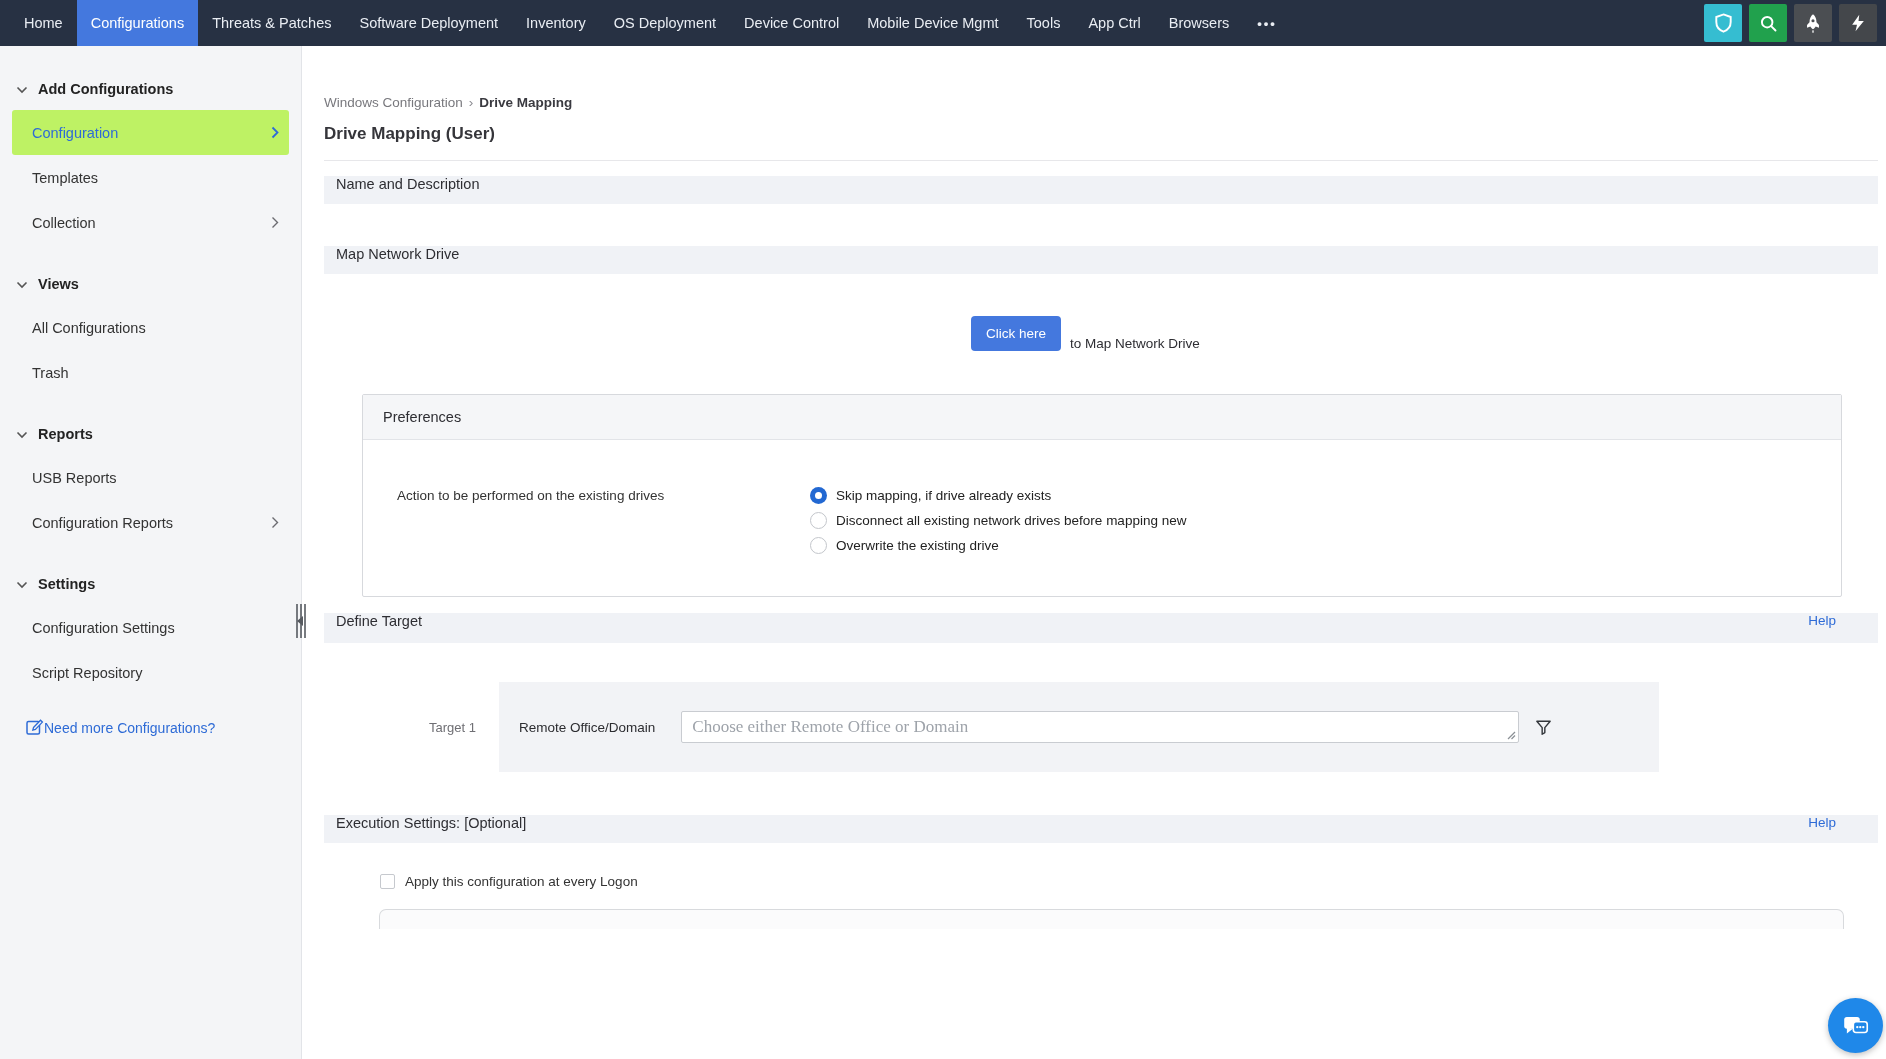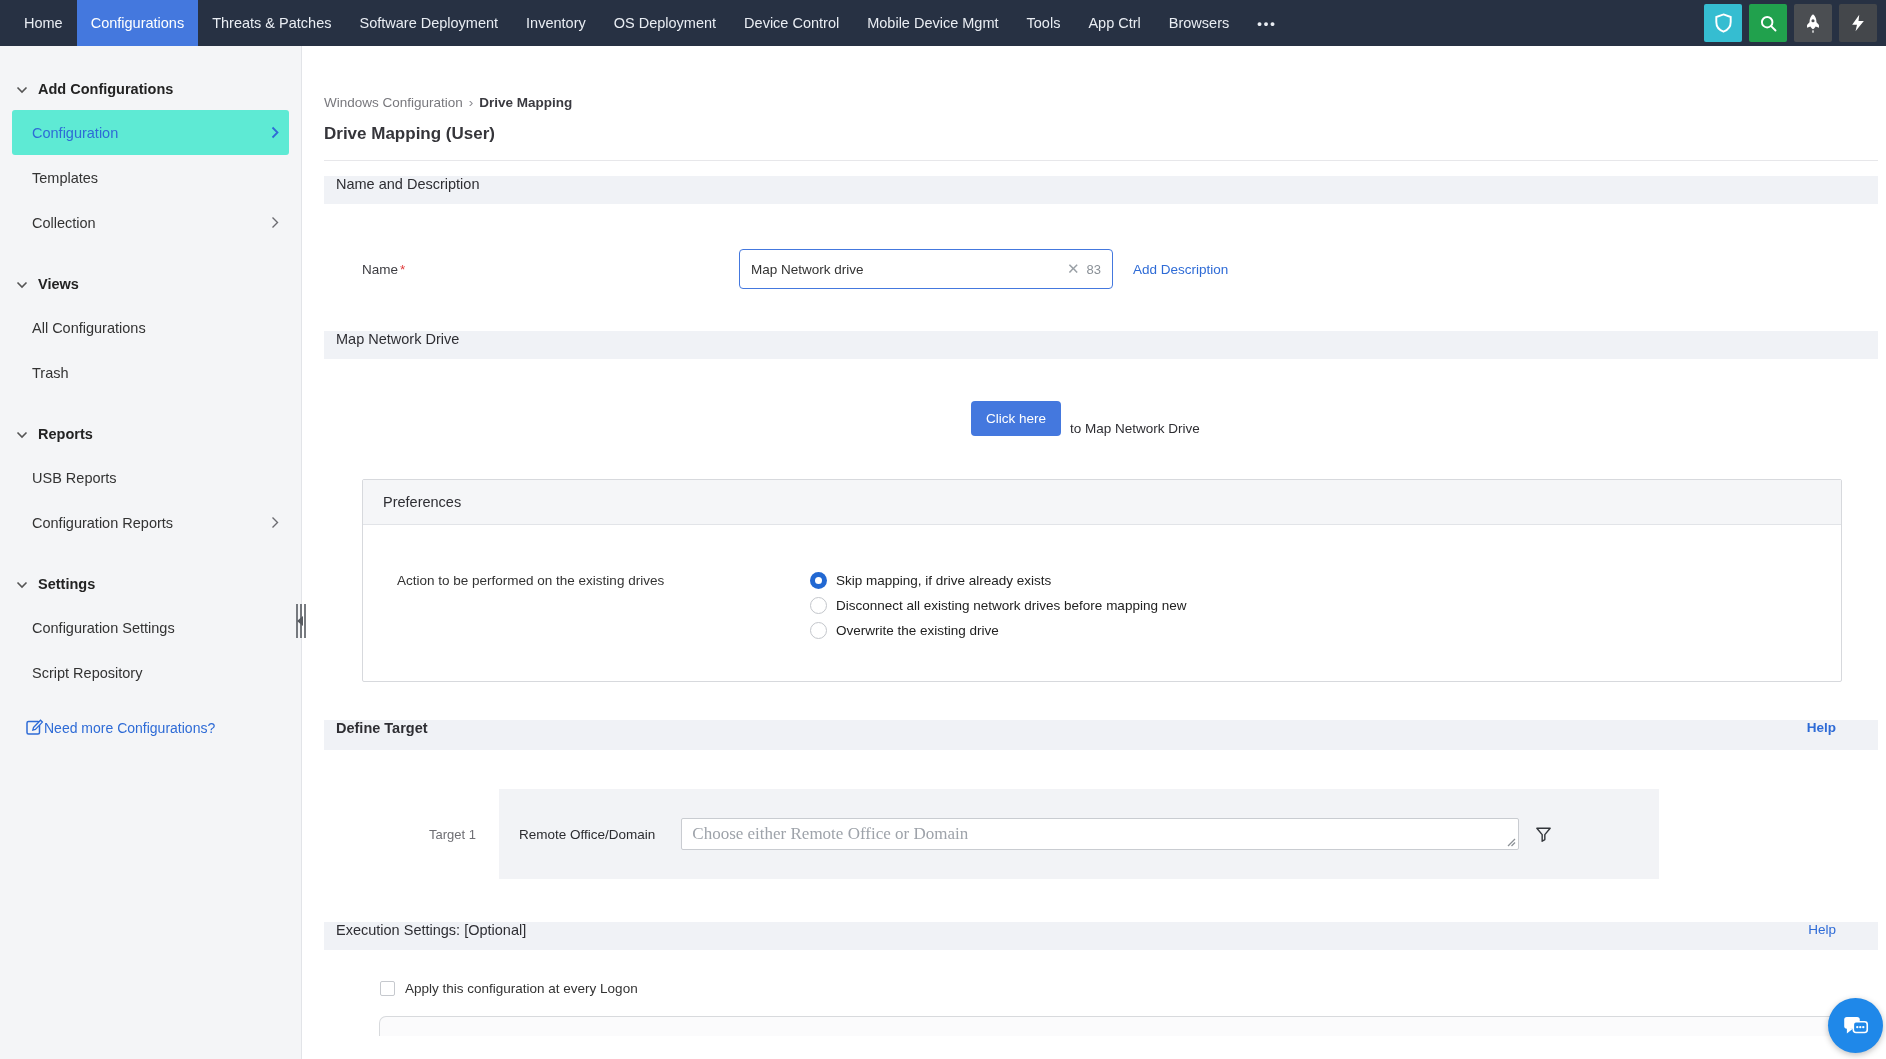--- a/index.html
+++ b/index.html
@@ -23,39 +23,39 @@
   
   .body-row { flex:1; display:flex; min-height:0; }
 
   
   .sidebar { width:302px; background:#f4f5f7; border-right:1px solid #e2e4e8; position:relative; font-size:14.5px; color:#333; flex:0 0 auto; }
   .side-section { margin-top:24px; }
   .side-section.first { margin-top:28px; }
   .side-header { height:30px; display:flex; align-items:center; gap:10px; padding-left:16px; font-weight:bold; color:#232323; cursor:pointer; margin-bottom:6px; }
   .side-item { height:45px; display:flex; align-items:center; margin:0 12px; padding:0 10px 0 20px; border-radius:3px; cursor:pointer; color:#333; }
   .side-item .chev { margin-left:auto; display:flex; }
-  .side-item.active { background:#5eead4; color:#2e6bd6; }
+  .side-item.active { background:#bef264; color:#2e6bd6; }
   .side-footer { margin:22px 0 0 25px; display:flex; align-items:center; color:#2e6bd6; font-size:14px; cursor:pointer; }
   .grip { position:absolute; right:-8px; top:554px; width:16px; height:42px; display:flex; align-items:center; justify-content:center; cursor:col-resize; z-index:6; }
 
   
   .main { flex:1; padding:0 8px 0 22px; min-width:0; position:relative; }
   .breadcrumb { margin-top:49px; font-size:13.5px; color:#78787d; }
   .crumb-link { cursor:pointer; }
   .crumb-sep { margin:0 6px; color:#8a8a90; }
   .crumb-current { color:#3a3a40; font-weight:bold; }
   .page-title { margin-top:14px; font-size:17px; font-weight:bold; color:#35353a; }
   .title-divider { margin-top:16px; border-bottom:1px solid #e7e7ea; }
 
   .section-bar { height:28px; background:#f0f2f6; display:flex; align-items:flex-start; padding:0 12px; font-size:14.5px; color:#2e2e33; }
   .section-bar.tall { height:30px; }
   .help-link { margin-left:auto; margin-right:30px; color:#2e6bd6; font-size:13.5px; cursor:pointer; }
   .bar-1 { margin-top:15px; }
   .bar-2 { margin-top:42px; }
-  .bar-3 { margin-top:38px;font-weight:bold; }
+  .bar-3 { margin-top:16px; }
   .bar-4 { margin-top:43px; }
 
   .name-row { margin-top:45px; display:flex; align-items:center; padding-left:38px; height:40px; font-size:13.5px; color:#3c3c41; }
   .name-label { width:377px; }
   .req { color:#e03b3b; margin-left:2px; }
   .name-input-wrap { width:374px; height:40px; border:1px solid #4478de; border-radius:4px; background:#fff; display:flex; align-items:center; padding:0 11px; }
   .name-input-wrap input { border:0; outline:0; flex:1; font-size:13.5px; color:#333; background:transparent; font-family:inherit; }
   .clear-x { color:#9aa0a6; font-size:15px; margin:0 7px 0 4px; cursor:pointer; }
   .char-count { color:#8a9097; font-size:13px; }
   .add-desc { margin-left:20px; color:#2e6bd6; cursor:pointer; }
@@ -245,31 +245,20 @@
         <span class="crumb-link">Windows Configuration</span><span class="crumb-sep">›</span><span class="crumb-current">Drive Mapping</span>
       </div>
 
       <div class="page-title">Drive Mapping (User)</div>
       <div class="title-divider"></div>
 
       <div class="section-bar bar-1">
         <span>Name and Description</span>
       </div>
 
-      <div class="name-row">
-        <div class="name-label">
-          <span>Name</span><span class="req">*</span>
-        </div>
-        <div class="name-input-wrap">
-          <input type="text" value="Map Network drive" style="">
-          <span class="clear-x">✕</span>
-          <span class="char-count">83</span>
-        </div>
-        <span class="add-desc">Add Description</span>
-      </div>
 
       <div class="section-bar bar-2">
         <span>Map Network Drive</span>
       </div>
 
       <div class="click-row">
         <button class="btn-primary">Click here</button>
         <span class="after-text">to Map Network Drive</span>
       </div>
 

